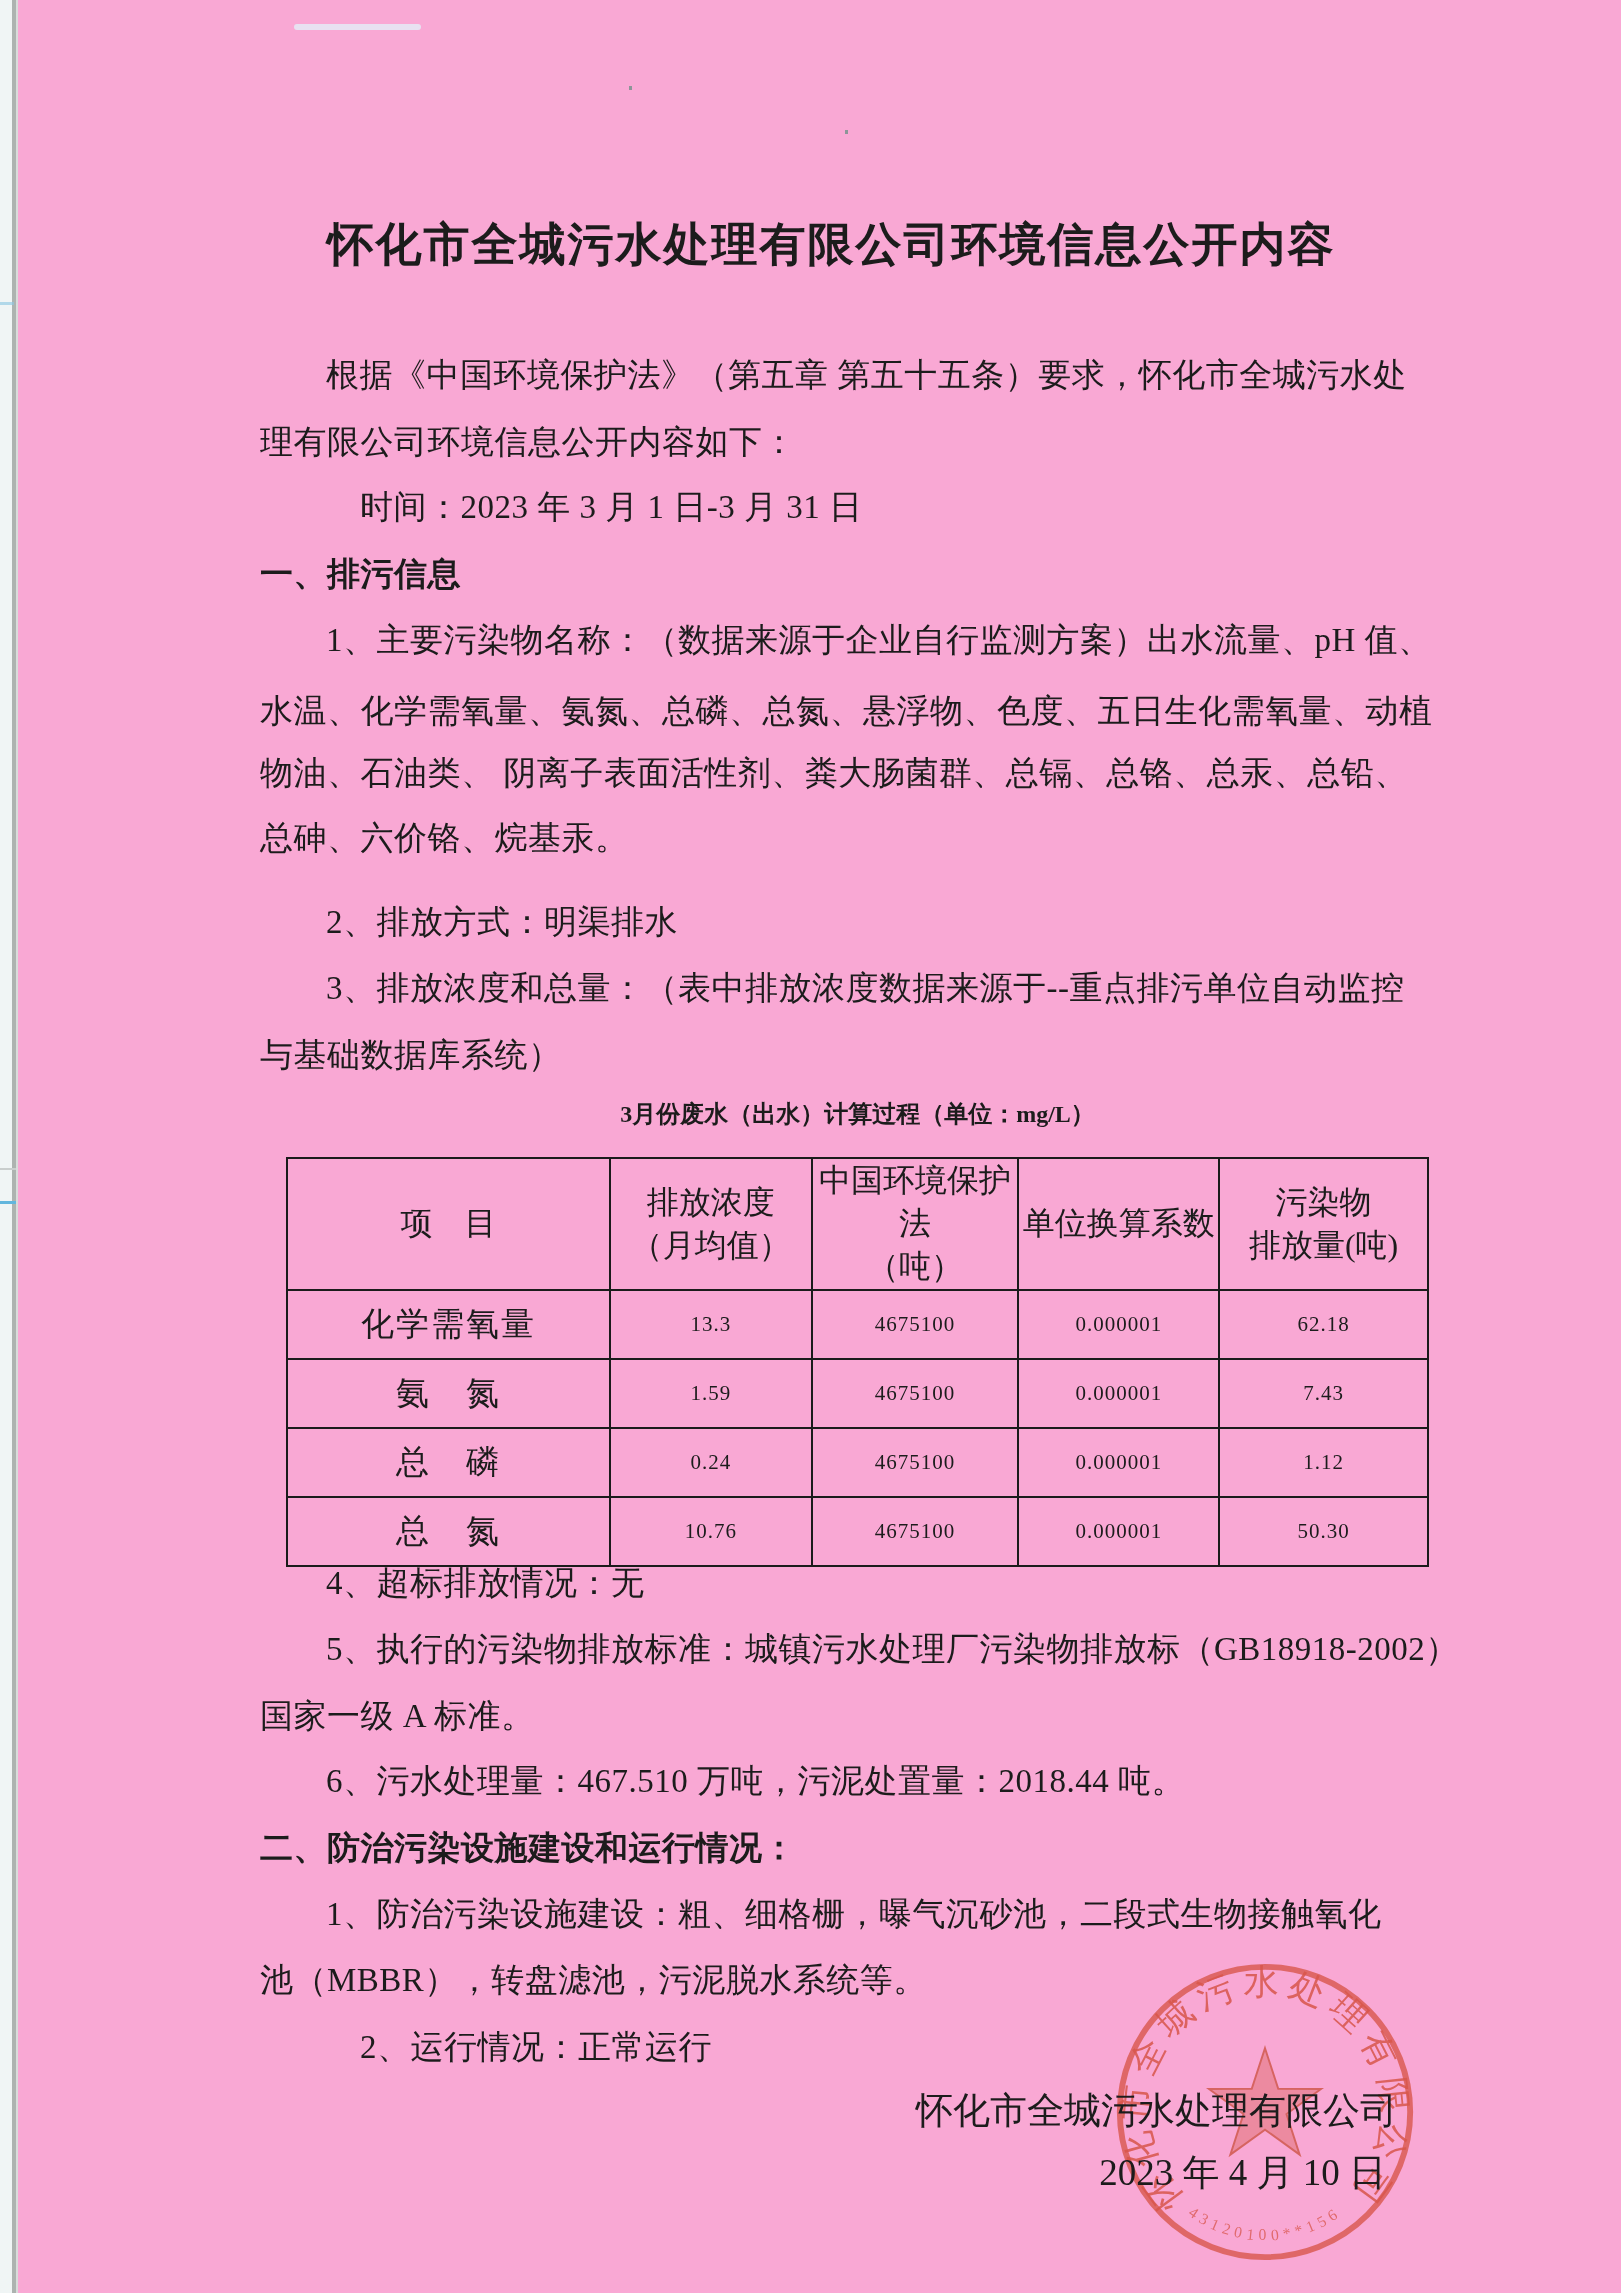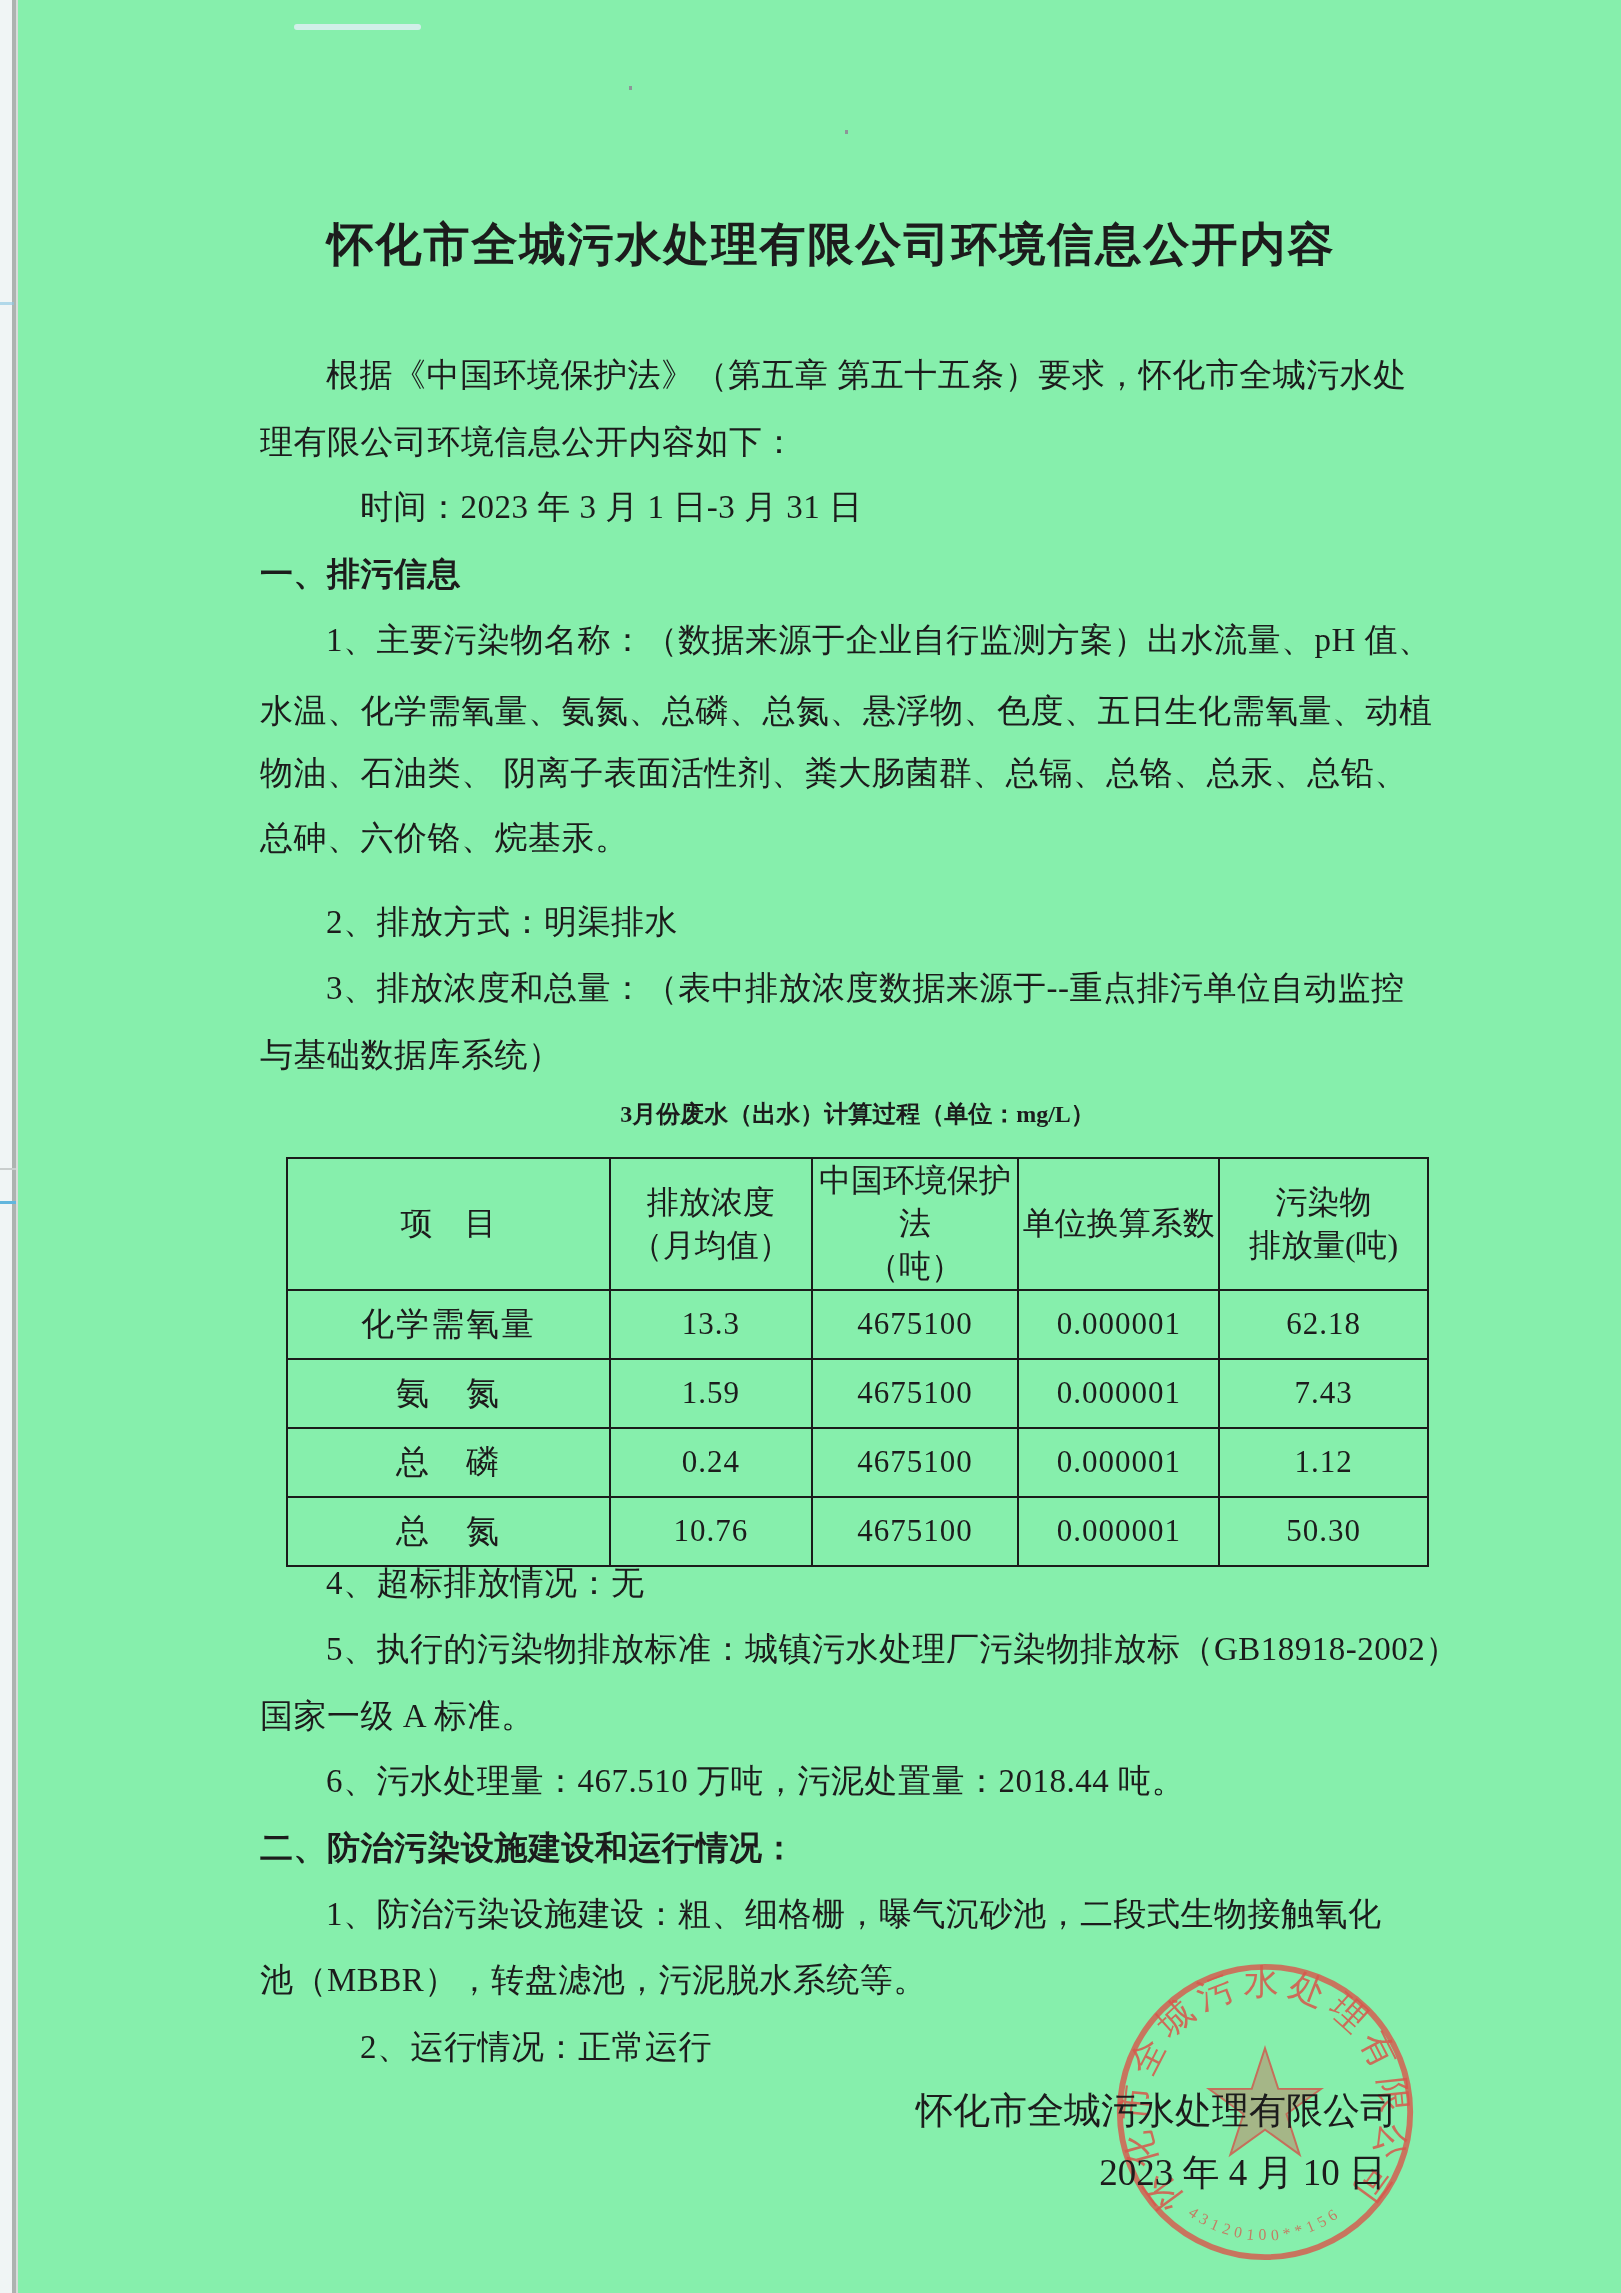--- a/index.html
+++ b/index.html
@@ -1,19 +1,19 @@
 <!DOCTYPE html>
 <html><head>
 <meta charset="utf-8">
 <style>
   html,body{margin:0;padding:0;background:#e9ecec;}
   #page{
     position:relative;
     width:1621px;height:2294px;
-    background:#86efac;
+    background:#f9a8d4;
     overflow:hidden;
     font-family:"Liberation Serif","DejaVu Serif",serif;
     color:#1c1c1c;
   }
   
   .edge-strip{position:absolute;left:0;top:0;width:11.8px;height:2294px;background:#f0f5f5;}
   .edge-line{position:absolute;left:11.8px;top:0;width:3.9px;height:2294px;background:#adb3b0;}
   .edge-line2{position:absolute;left:15.7px;top:0;width:2px;height:2294px;background:#d8dcda;}
   .tick{position:absolute;}
   .tick.gray{left:0;top:1168px;width:15.7px;height:2px;background:#c9cecd;}
@@ -39,21 +39,21 @@
   }
   table.emissions{
     position:absolute;left:286px;top:1157px;width:1143px;
     border-collapse:collapse;table-layout:fixed;
   }
   table.emissions th,table.emissions td{
     border:2.5px solid #1b1b1b;text-align:center;vertical-align:middle;
     padding:0;font-weight:normal;
   }
   table.emissions th{height:110px;font-size:32px;line-height:1.35;}
-  table.emissions td{height:67px;font-size:31px;letter-spacing:1px;}
+  table.emissions td{height:67px;font-size:21px;letter-spacing:1px;}
   table.emissions td.item{font-size:33px;letter-spacing:2px;}
   .hline{display:block;}
 
   .sig{position:absolute;font-size:37px;white-space:nowrap;z-index:3;}
   .sig.company{top:2086px;right:224px;}
   .sig.date{top:2148px;right:235px;text-align:center;}
 
   .stamp{position:absolute;left:1111px;top:1958px;width:308px;height:308px;z-index:2;filter:blur(0.4px);}
 </style>
 </head>

